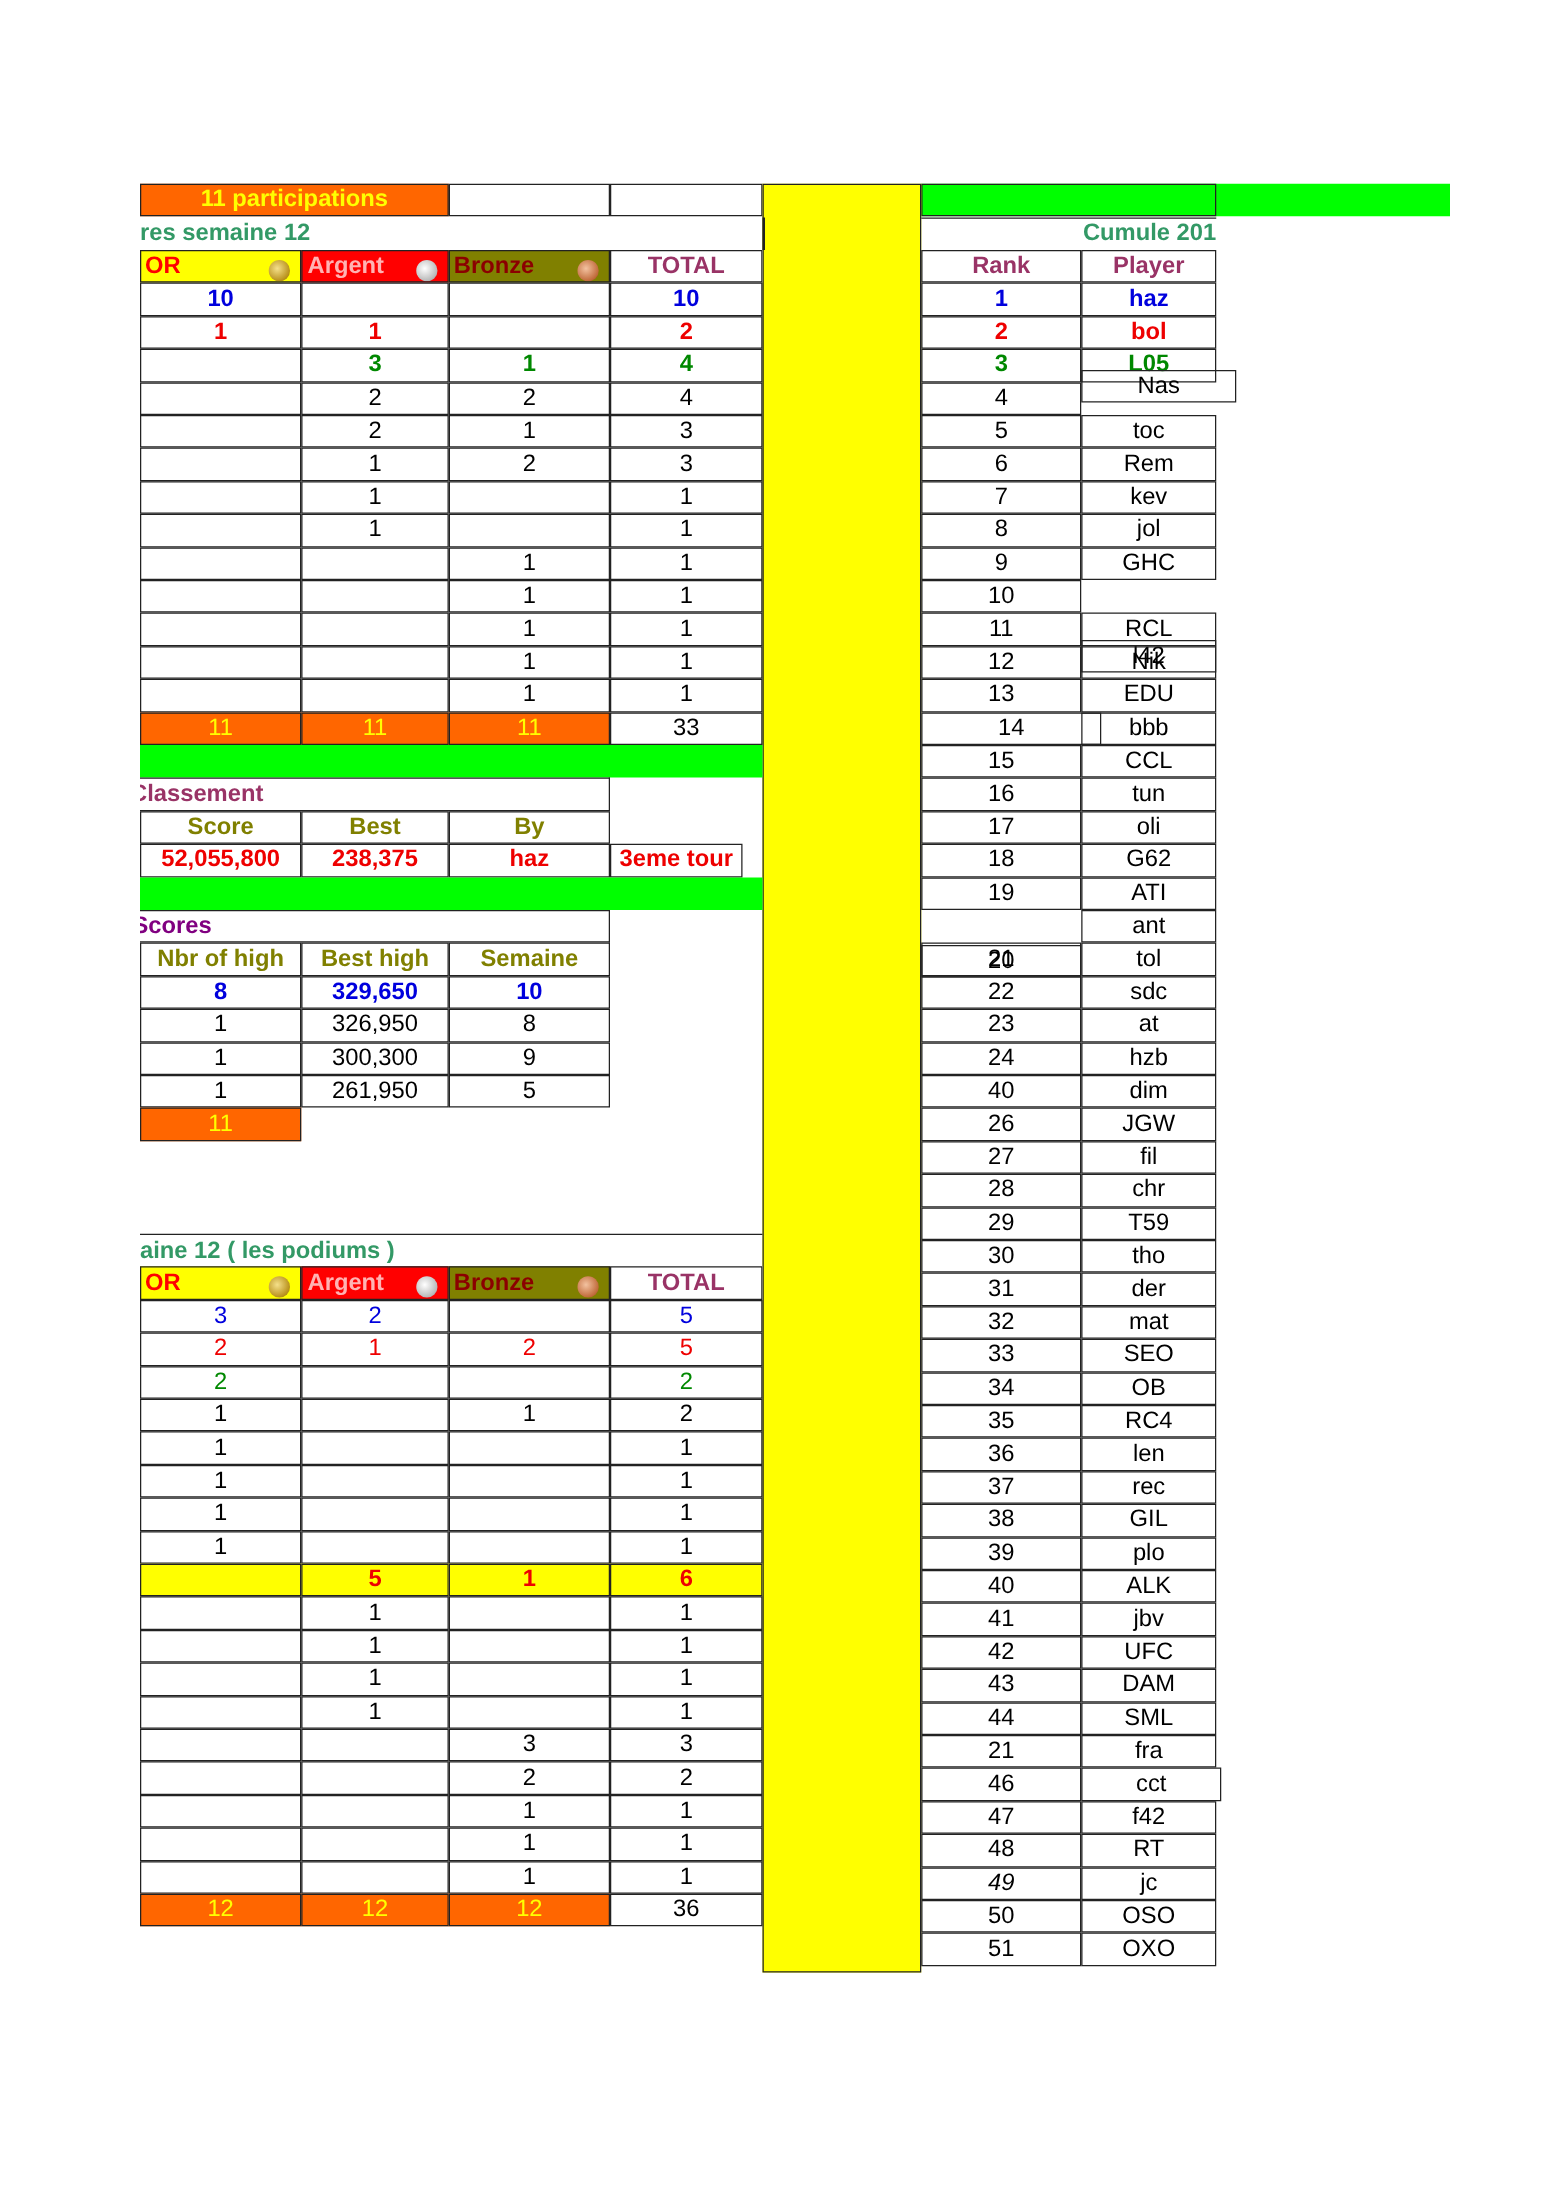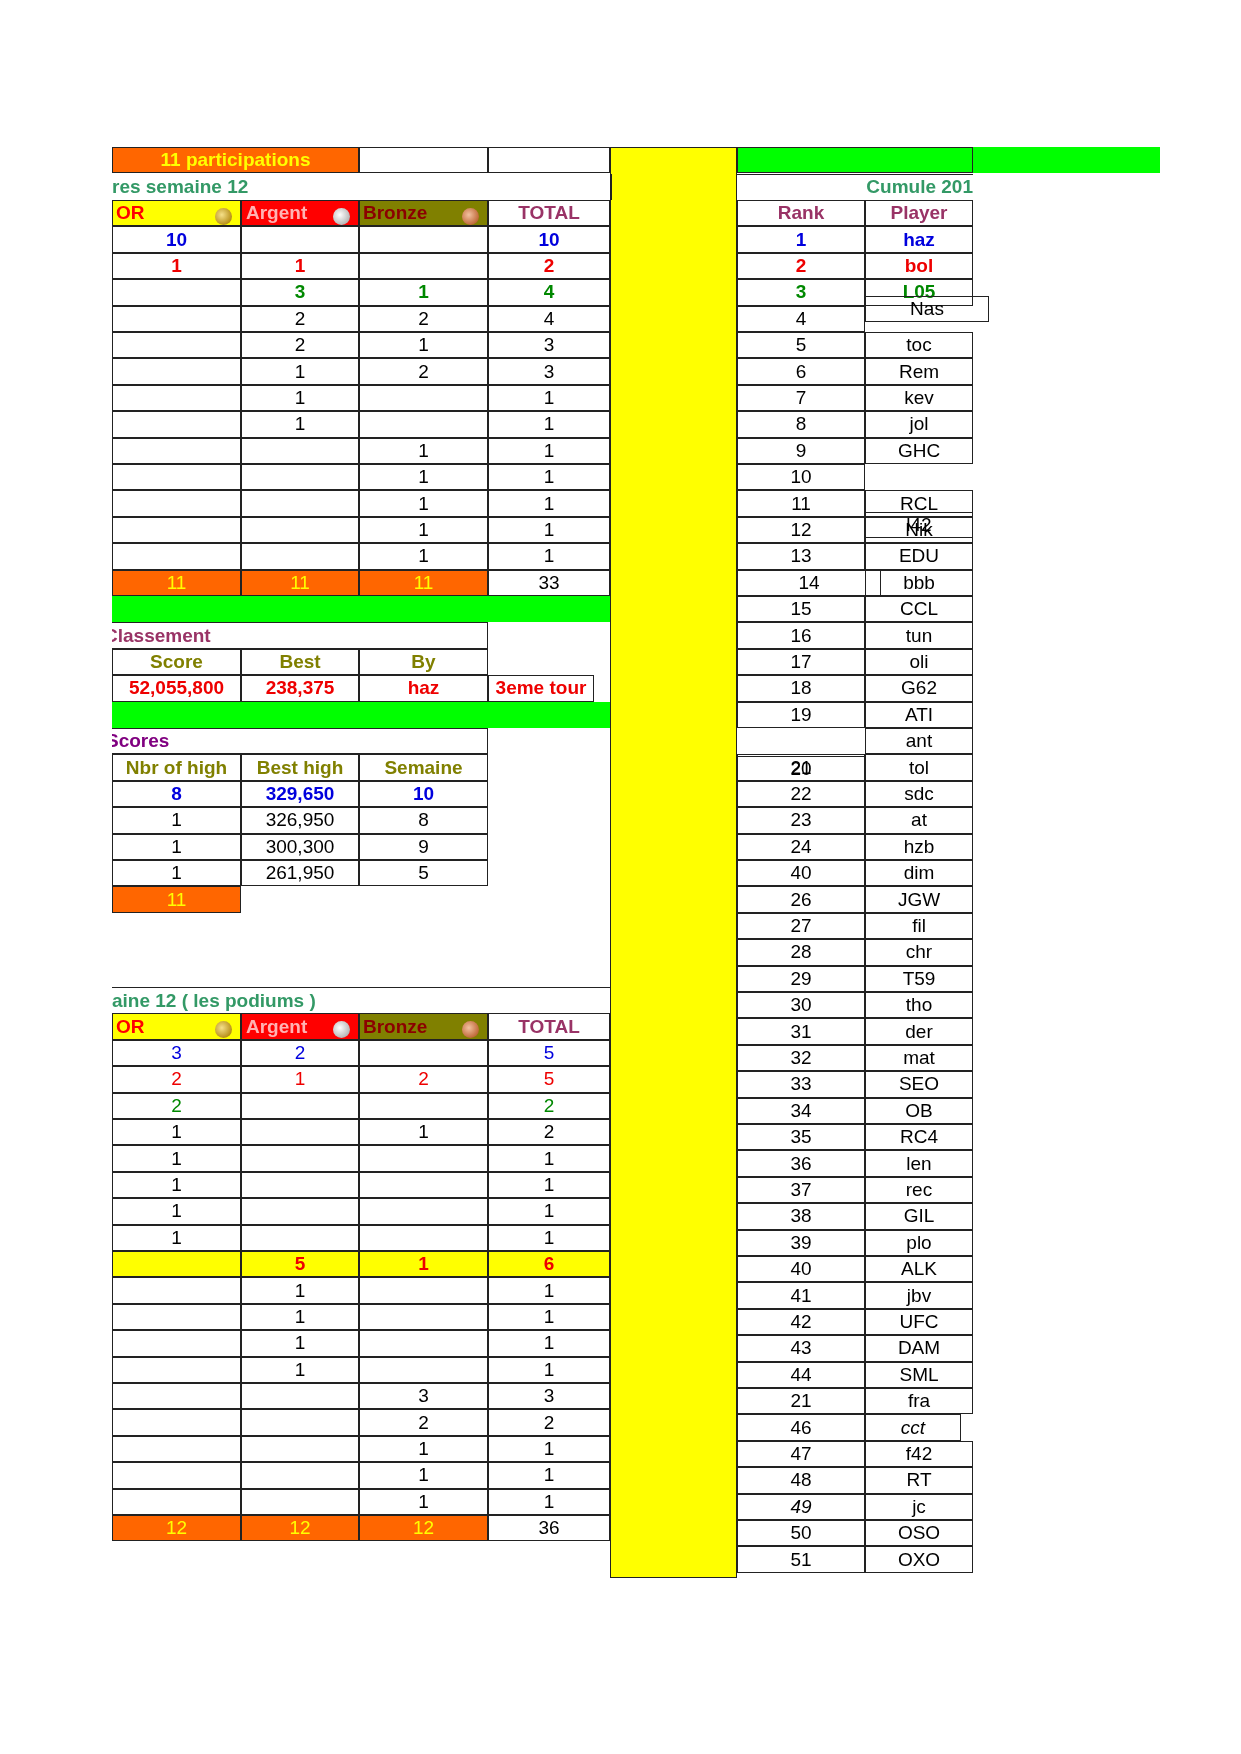--- a/index.html
+++ b/index.html
@@ -294,21 +294,21 @@
     <div class="cell " style="left: 865px; top: 1282.4px; width: 108px; height: 26.4px;">jbv</div>
     <div class="cell " style="left: 737px; top: 1308.8px; width: 128px; height: 26.4px;">42</div>
     <div class="cell " style="left: 865px; top: 1308.8px; width: 108px; height: 26.4px;">UFC</div>
     <div class="cell " style="left: 737px; top: 1335.2px; width: 128px; height: 26.4px;">43</div>
     <div class="cell " style="left: 865px; top: 1335.2px; width: 108px; height: 26.4px;">DAM</div>
     <div class="cell " style="left: 737px; top: 1361.6px; width: 128px; height: 26.4px;">44</div>
     <div class="cell " style="left: 865px; top: 1361.6px; width: 108px; height: 26.4px;">SML</div>
     <div class="cell " style="left: 737px; top: 1388px; width: 128px; height: 26.4px;">21</div>
     <div class="cell " style="left: 865px; top: 1388px; width: 108px; height: 26.4px;">fra</div>
     <div class="cell " style="left: 737px; top: 1414.4px; width: 128px; height: 26.4px;">46</div>
-    <div class="cell " style="left: 865px; top: 1414.4px; width: 96px; height: 26.4px; font-style: italic;">cct</div>
+    <div class="cell " style="left: 865px; top: 1414.4px; width: 112px; height: 26.4px;">cct</div>
     <div class="cell " style="left: 737px; top: 1440.8px; width: 128px; height: 26.4px;">47</div>
     <div class="cell " style="left: 865px; top: 1440.8px; width: 108px; height: 26.4px;">f42</div>
     <div class="cell " style="left: 737px; top: 1467.2px; width: 128px; height: 26.4px;">48</div>
     <div class="cell " style="left: 865px; top: 1467.2px; width: 108px; height: 26.4px;">RT</div>
     <div class="cell " style="left: 737px; top: 1493.6px; width: 128px; height: 26.4px; font-style: italic;">49</div>
     <div class="cell " style="left: 865px; top: 1493.6px; width: 108px; height: 26.4px;">jc</div>
     <div class="cell " style="left: 737px; top: 1520px; width: 128px; height: 26.4px;">50</div>
     <div class="cell " style="left: 865px; top: 1520px; width: 108px; height: 26.4px;">OSO</div>
     <div class="cell " style="left: 737px; top: 1546.4px; width: 128px; height: 26.4px;">51</div>
     <div class="cell " style="left: 865px; top: 1546.4px; width: 108px; height: 26.4px;">OXO</div>

